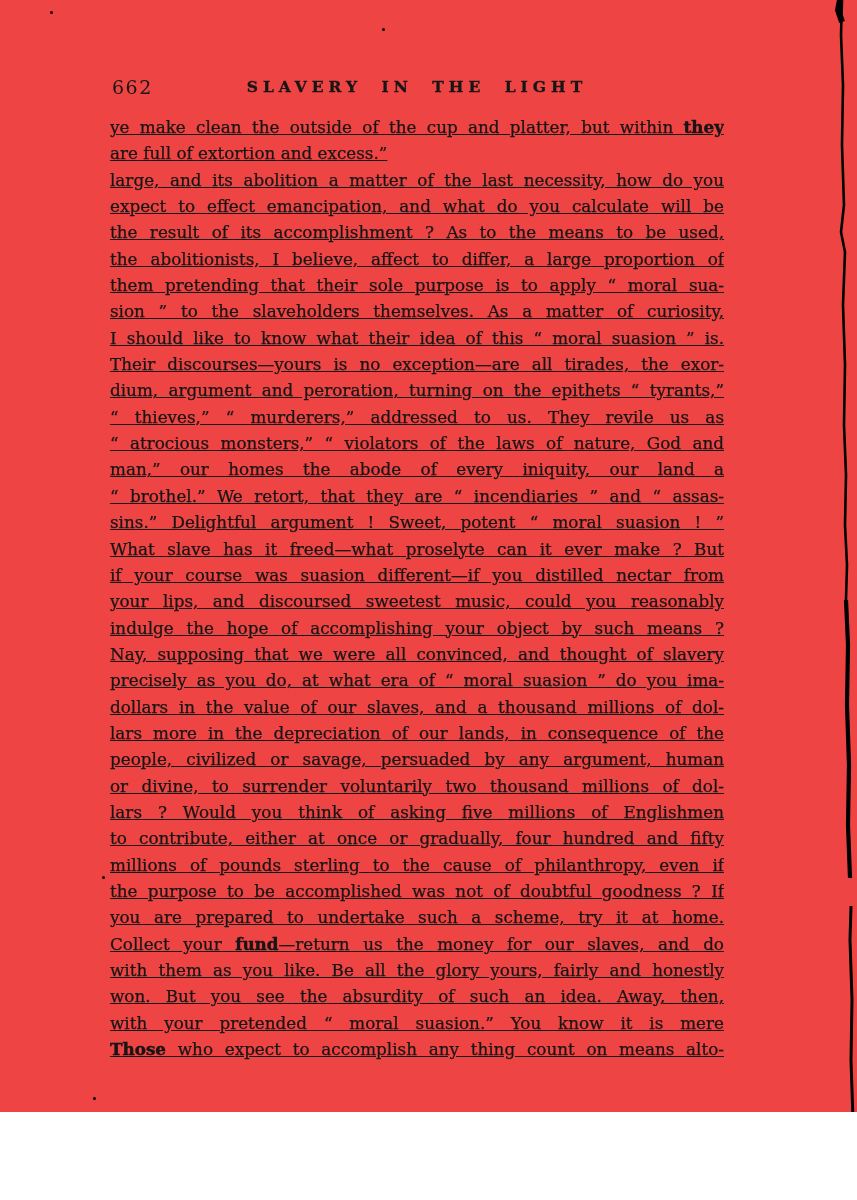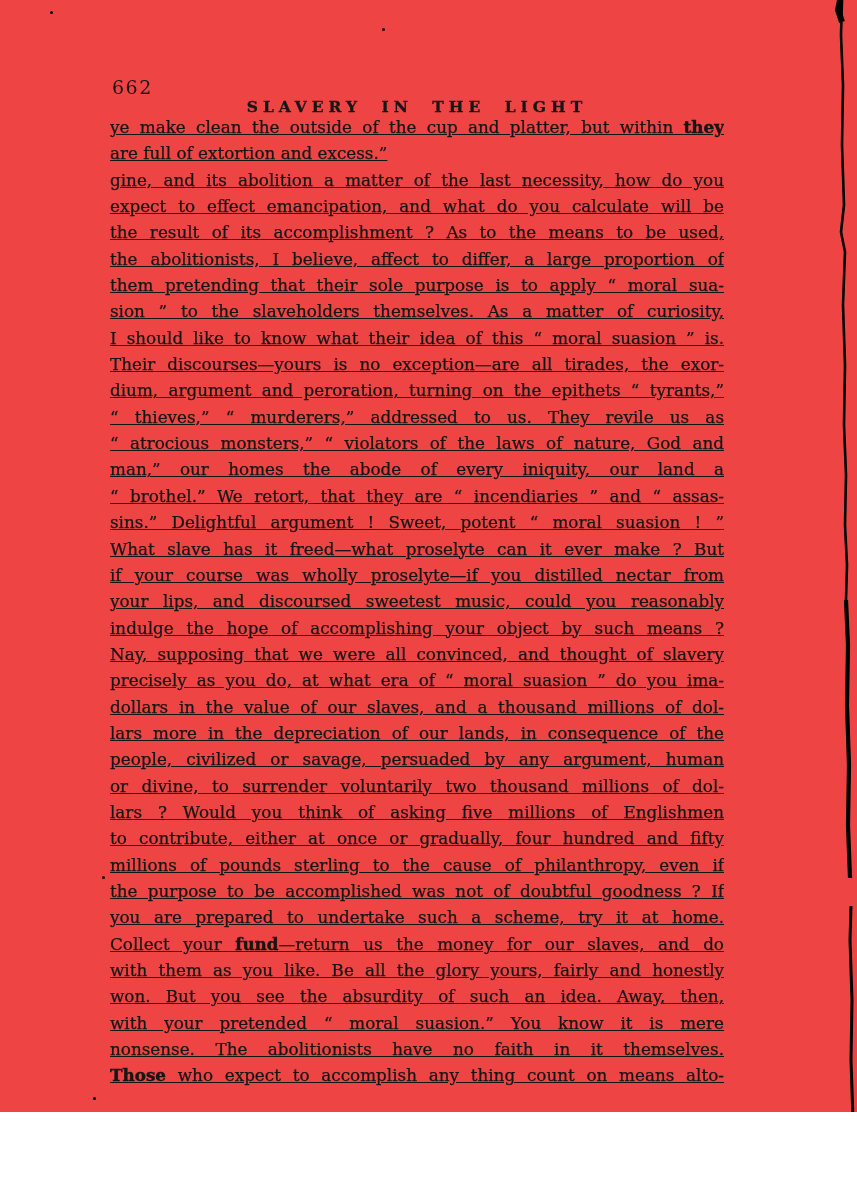--- a/index.html
+++ b/index.html
@@ -33,21 +33,20 @@
   .running-title {
     position: absolute;
     left: 0;
     right: 0;
     top: 3px;
     text-align: center;
     font-size: 15.5px;
     font-weight: bold;
     letter-spacing: 5px;
     word-spacing: 9px;
-    margin-top: 20px;
     -webkit-text-stroke: 0.3px #161616;
   }
   .textblock {
     position: absolute;
     left: 110px;
     top: 114px;
     width: 614px;
     font-size: 16.8px;
     line-height: 26.35px;
     text-decoration: underline;
@@ -90,54 +89,53 @@
 <div class="page">
 
   <div class="header">
     <span class="pagenum">662</span>
     <span class="running-title">SLAVERY IN THE LIGHT</span>
   </div>
 
   <div class="textblock" id="textblock">
       <div class="line"><span>ye make clean the outside of the cup and platter, but within </span><span class="bold">they</span></div>
       <div class="line nojust"><span>are full of extortion and excess.”</span></div>
-      <div class="line"><span>gine, and its abolition a matter of the last necessity, how do you</span></div>
+      <div class="line"><span>large, and its abolition a matter of the last necessity, how do you</span></div>
       <div class="line"><span>expect to effect emancipation, and what do you calculate will be</span></div>
       <div class="line"><span>the result of its accomplishment ?  As to the means to be used,</span></div>
       <div class="line"><span>the abolitionists, I believe, affect to differ, a large proportion of</span></div>
       <div class="line"><span>them pretending that their sole purpose is to apply “ moral sua-</span></div>
       <div class="line"><span>sion ” to the slaveholders themselves.  As a matter of curiosity,</span></div>
       <div class="line"><span>I should like to know what their idea of this “ moral suasion ” is.</span></div>
       <div class="line"><span>Their discourses—yours is no exception—are all tirades, the exor-</span></div>
       <div class="line"><span>dium, argument and peroration, turning on the epithets “ tyrants,”</span></div>
       <div class="line"><span>“ thieves,” “ murderers,” addressed to us.  They revile us as</span></div>
       <div class="line"><span>“ atrocious monsters,” “ violators of the laws of nature, God and</span></div>
       <div class="line"><span>man,” our homes the abode of every iniquity, our land a</span></div>
       <div class="line"><span>“ brothel.”  We retort, that they are “ incendiaries ” and “ assas-</span></div>
       <div class="line"><span>sins.”  Delightful argument !  Sweet, potent “ moral suasion ! ”</span></div>
       <div class="line"><span>What slave has it freed—what proselyte can it ever make ?  But</span></div>
-      <div class="line"><span>if your course was wholly proselyte—if you distilled nectar from</span></div>
+      <div class="line"><span>if your course was suasion different—if you distilled nectar from</span></div>
       <div class="line"><span>your lips, and discoursed sweetest music, could you reasonably</span></div>
       <div class="line"><span>indulge the hope of accomplishing your object by such means ?</span></div>
       <div class="line"><span>Nay, supposing that we were all convinced, and thought of slavery</span></div>
       <div class="line"><span>precisely as you do, at what era of “ moral suasion ” do you ima-</span></div>
       <div class="line"><span>dollars in the value of our slaves, and a thousand millions of dol-</span></div>
       <div class="line"><span>lars more in the depreciation of our lands, in consequence of the</span></div>
       <div class="line"><span>people, civilized or savage, persuaded by any argument, human</span></div>
       <div class="line"><span>or divine, to surrender voluntarily two thousand millions of dol-</span></div>
       <div class="line"><span>lars ?  Would you think of asking five millions of Englishmen</span></div>
       <div class="line"><span>to contribute, either at once or gradually, four hundred and fifty</span></div>
       <div class="line"><span>millions of pounds sterling to the cause of philanthropy, even if</span></div>
       <div class="line"><span>the purpose to be accomplished was not of doubtful goodness ?  If</span></div>
       <div class="line"><span>you are prepared to undertake such a scheme, try it at home.</span></div>
       <div class="line"><span>Collect your </span><span class="bold">fund</span><span>—return us the money for our slaves, and do</span></div>
       <div class="line"><span>with them as you like.  Be all the glory yours, fairly and honestly</span></div>
       <div class="line"><span>won.  But you see the absurdity of such an idea.  Away, then,</span></div>
       <div class="line"><span>with your pretended “ moral suasion.”  You know it is mere</span></div>
-      <div class="line"><span>nonsense.  The abolitionists have no faith in it themselves.</span></div>
       <div class="line"><span class="bold">Those</span><span> who expect to accomplish any thing count on means alto-</span></div>
     </div>
 
   <svg class="artifact-svg" width="857" height="1200" viewBox="0 0 857 1200">
     <path d="M840,0 L838,10 L842,22" stroke="#000" stroke-width="6" fill="none"></path>
     <path d="M842,0 L841,35 L843,85 L842,145 L844,205 L841,232 L845,252 L843,305 L845,365 L844,425 L846,475 L845,525 L847,565 L846,600" stroke="#000" stroke-width="2.6" fill="none"></path>
     <path d="M846,600 L848,645 L847,705 L849,765 L848,825 L850,878" stroke="#000" stroke-width="4.2" fill="none"></path>
     <path d="M851,906 L850,940 L852,1000 L851,1060 L853,1120" stroke="#000" stroke-width="3" fill="none"></path>
     <path d="M853,1120 L852,1160 L854,1200" stroke="#000" stroke-width="6" fill="none"></path>
   </svg>

